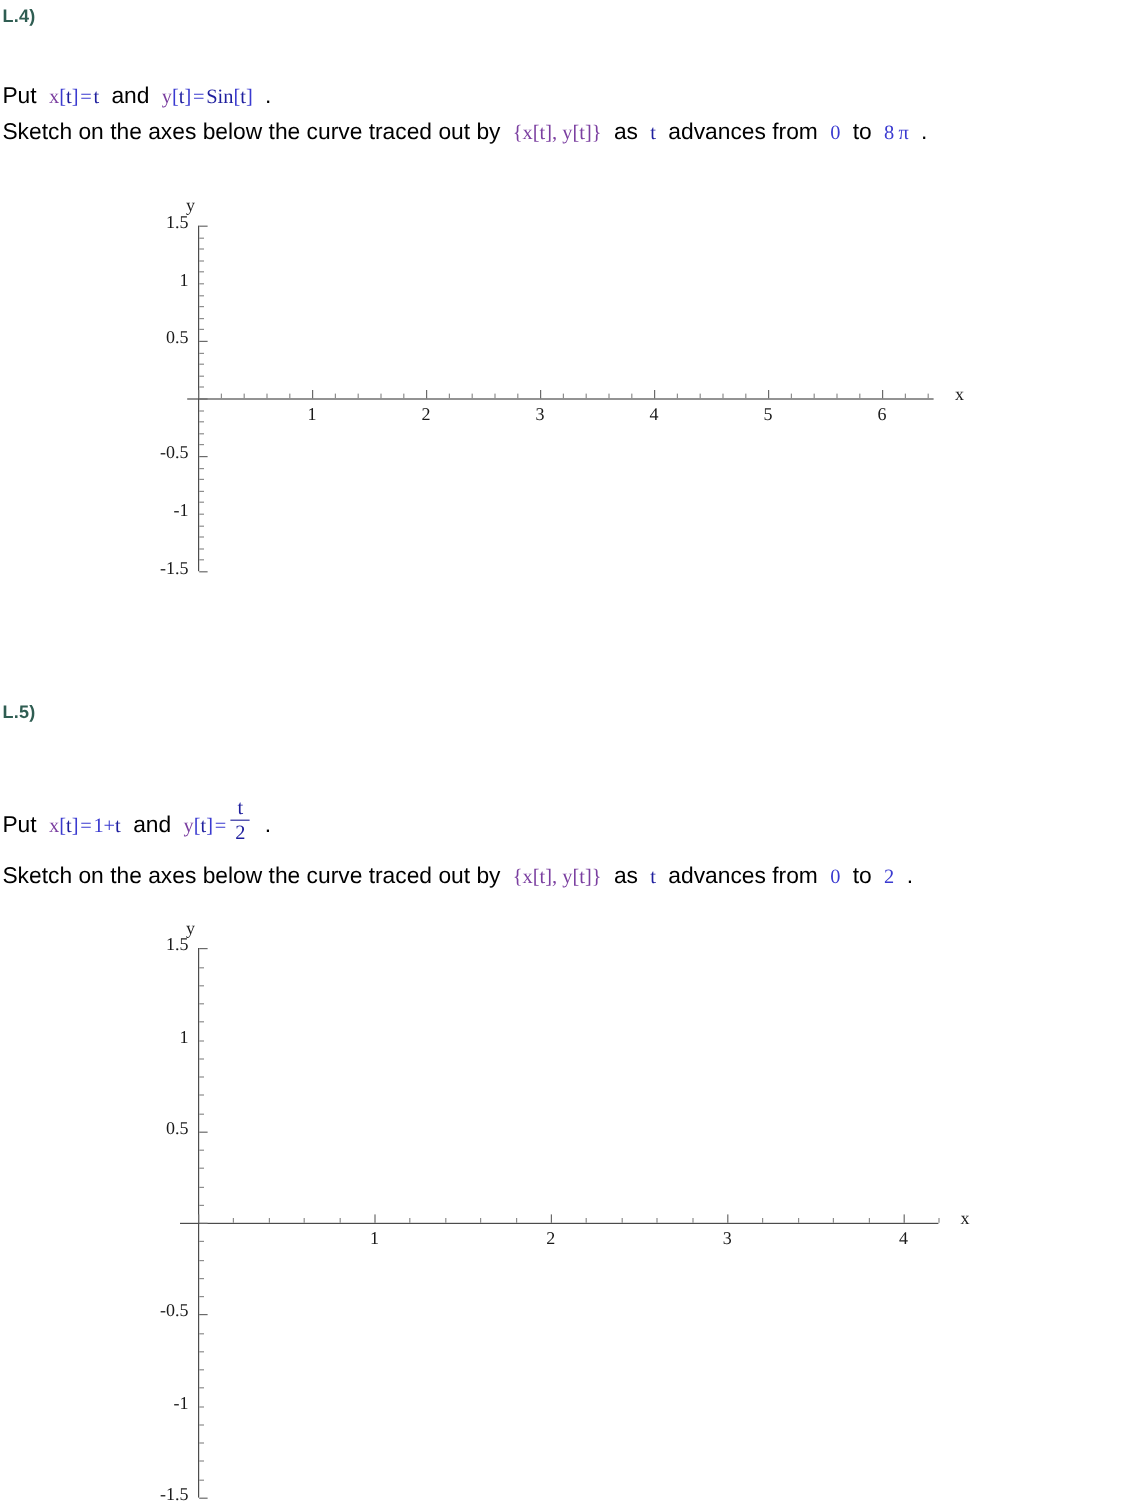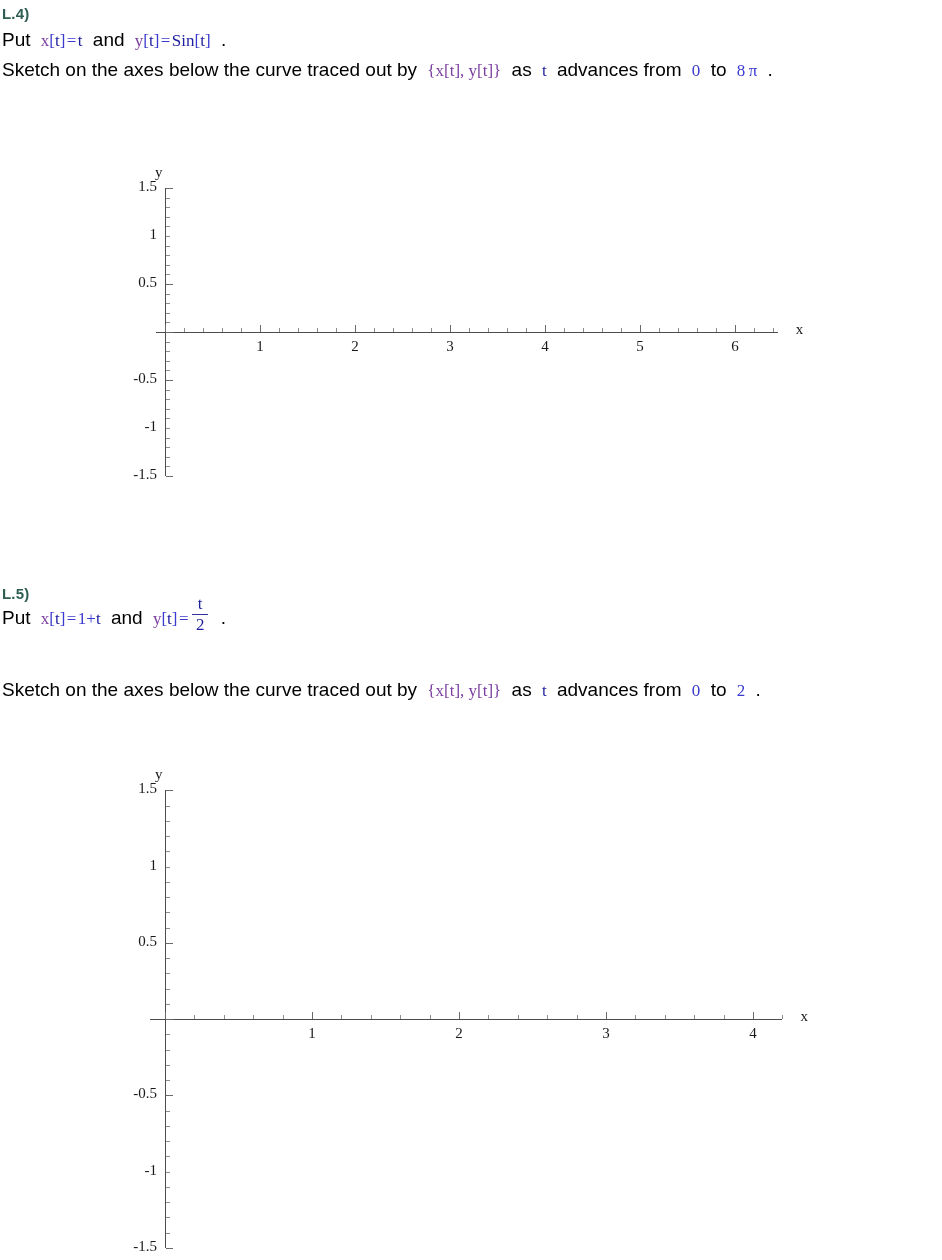--- a/index.html
+++ b/index.html
@@ -26,20 +26,21 @@
     white-space: nowrap;
   }
 
   
   .prose {
     font-family: "Liberation Sans", sans-serif;
     font-size: 19px;
     color: #000000;
     white-space: nowrap;
     line-height: 1;
+    margin-top: 41px;
   }
   .prose .sp { display: inline-block; width: 5px; }
 
   
   .mth {
     font-family: "Liberation Serif", "DejaVu Serif", serif;
     font-size: 17px;
     white-space: nowrap;
   }
   .v-x   { color: #7b3fa0; }          
@@ -198,21 +199,21 @@
     <div class="ticklabel" style="left: 103px; top: 220px; width: 54px; text-align: right;">-0.5</div>
     <div class="ticklabel" style="left: 103px; top: 124px; width: 54px; text-align: right;">0.5</div>
     <div class="ticklabel" style="left: 103px; top: 76px; width: 54px; text-align: right;">1</div>
     <div class="ticklabel" style="left: 103px; top: 28px; width: 54px; text-align: right;">1.5</div>
     <div class="axislabel" style="left: 795.75px; top: 171px;">x</div>
     <div class="axislabel" style="left: 155px; top: 14px;">y</div>
   </div>
 
 <div class="abs section-head" style="left:2px; top:585px;">L.5)</div>
 
-<div class="abs prose" style="left:2px; top:597px;">
+<div class="abs prose" style="left:2px; top:625px;">
   <span>Put</span><span class="sp"></span>
   <span class="mth"><span class="v-x">x</span><span class="brk">[</span><span class="v-t">t</span><span class="brk">]</span> <span class="op">=</span> <span class="num">1</span><span class="op">+</span><span class="v-t">t</span></span><span class="sp"></span>
   <span>and</span><span class="sp"></span>
   <span class="mth"><span class="v-y">y</span><span class="brk">[</span><span class="v-t">t</span><span class="brk">]</span> <span class="op">=</span> <span class="frac"><span class="nume">t</span><span class="bar"></span><span class="deno">2</span></span></span><span class="sp"></span>
   <span>.</span>
 </div>
 
 <div class="abs prose" style="left:2px; top:680px;">
   <span>Sketch on the axes below the curve traced out by</span><span class="sp"></span>
   <span class="mth v-x">{x[t], y[t]}</span><span class="sp"></span>

